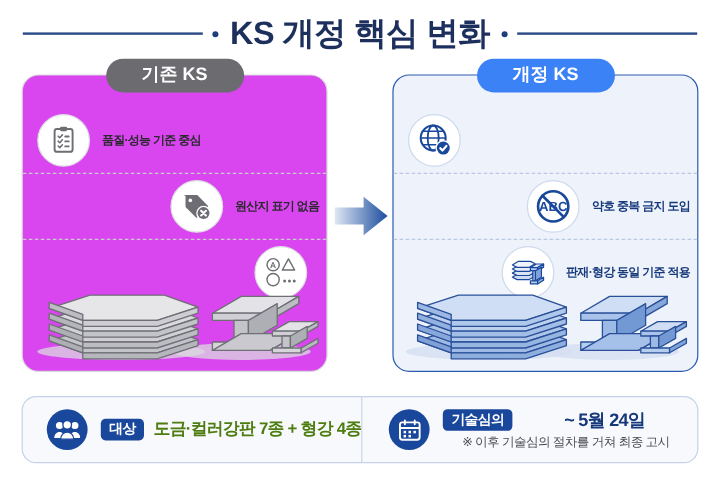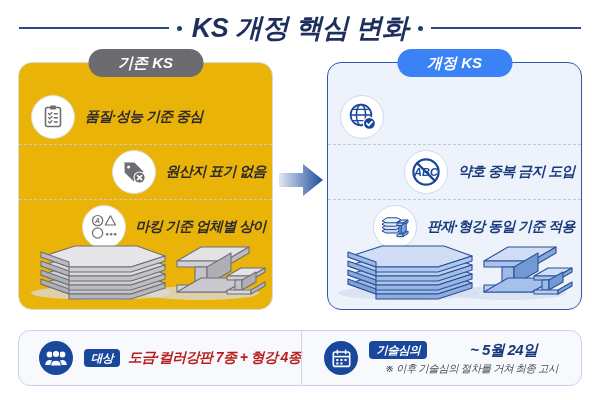--- a/index.html
+++ b/index.html
@@ -2,21 +2,21 @@
 <html lang="ko"><head>
 <meta charset="utf-8">
 <style>
   html,body{margin:0;padding:0;}
   body{
     width:600px;height:400px;overflow:hidden;
     background:#ffffff;
     font-family:"Liberation Sans","DejaVu Sans",sans-serif;
     -webkit-font-smoothing:antialiased;
   }
-  .canvas{position:relative;width:600px;height:324px;box-sizing:border-box;font-style:italic;}
+  .canvas{position:relative;width:600px;height:324px;box-sizing:border-box;}
 
   
   .title-row{
     position:absolute;left:0;top:8px;width:600px;height:40px;
     display:flex;align-items:center;justify-content:center;gap:8px;
   }
   .title-rule{height:2px;background:#2b4a86;flex:0 0 auto;}
   .title-rule.left{width:150px;}
   .title-rule.right{width:150px;}
   .title-dot{width:5px;height:5px;border-radius:50%;background:#1f3f7a;flex:0 0 auto;}
@@ -24,21 +24,21 @@
     font-size:27px;font-weight:bold;color:#1d2f5c;letter-spacing:-0.5px;
     white-space:nowrap;line-height:1;padding:0 2px;
   }
 
   
   .panel{
     position:absolute;top:62px;width:255px;height:248px;
     border-radius:14px;box-sizing:border-box;
   }
   .panel.old{
-    left:18px;background:#eab308;border:1px solid #dadadd;
+    left:18px;background:#d946ef;border:1px solid #dadadd;
   }
   .panel.new{
     left:327px;background:#eef2fa;border:1.5px solid #2b5bb0;
   }
   .panel-badge{
     position:absolute;top:-14px;left:50%;transform:translateX(-50%);
     height:28px;line-height:28px;padding:0 30px;border-radius:14px;
     font-size:15px;font-weight:bold;color:#ffffff;white-space:nowrap;
   }
   .panel.old .panel-badge{background:#6b6b70;}
@@ -52,21 +52,21 @@
   .row + .row{border-top:1px dashed #c9c9cf;justify-content:flex-end;}
   .panel.new .row + .row{border-top:1px dashed #b9c8e4;}
 
   .row-icon{
     flex:0 0 auto;width:44px;height:44px;border-radius:50%;
     background:#ffffff;display:flex;align-items:center;justify-content:center;
     margin-right:10px;box-sizing:border-box;
   }
   .panel.old .row-icon{border:1px solid #dcdce0;}
   .panel.new .row-icon{border:1px solid #ccd9ef;}
-  .row-label{font-size:14px;font-weight:bold;letter-spacing:-0.6px;white-space:nowrap;}
+  .row-label{font-size:10px;font-weight:bold;letter-spacing:-0.6px;white-space:nowrap;}
   .panel.old .row-label{color:#2a2a2e;}
   .panel.new .row-label{color:#173a7d;}
 
   .panel-art{position:absolute;left:0;bottom:6px;width:100%;height:72px;}
 
   
   .arrow{position:absolute;left:277px;top:160px;width:48px;height:40px;}
 
   
   .footer{
@@ -79,21 +79,21 @@
   .foot-icon{
     flex:0 0 auto;width:34px;height:34px;border-radius:50%;background:#19479b;
     display:flex;align-items:center;justify-content:center;margin-right:11px;
   }
   .foot-body{display:flex;flex-direction:column;justify-content:center;gap:2px;}
   .foot-line{display:flex;align-items:center;gap:8px;}
   .tag{
     background:#19479b;color:#fff;font-size:11.5px;font-weight:bold;
     padding:3px 7px;border-radius:4px;letter-spacing:-0.5px;white-space:nowrap;line-height:1.1;
   }
-  .foot-text{font-size:14px;font-weight:bold;color:#b91c1c;letter-spacing:-0.6px;white-space:nowrap;}
+  .foot-text{font-size:14px;font-weight:bold;color:#4d7c0f;letter-spacing:-0.6px;white-space:nowrap;}
   .foot-text.blue{color:#16387a;font-size:15px;margin-left:35px;}
   .foot-note{font-size:10.5px;color:#4a4a52;letter-spacing:-0.5px;white-space:nowrap;margin-left:16px;}
 </style>
 </head>
 <body>
 
 <div class="canvas">
 
   <div class="title-row">
     <div class="title-rule left"></div>
@@ -142,21 +142,20 @@
           <svg width="28" height="26" viewBox="0 0 28 26" aria-hidden="true">
             <circle cx="7.6" cy="6.6" r="5.1" fill="none" stroke="#6d6d73" stroke-width="1.2"></circle>
             <text x="7.6" y="9.4" font-family="Liberation Sans, sans-serif" font-size="7" font-weight="bold" fill="#6d6d73" text-anchor="middle">A</text>
             <path d="M20.4 1.8l5.1 9.2h-10.2z" fill="none" stroke="#6d6d73" stroke-width="1.2" stroke-linejoin="round"></path>
             <circle cx="7.6" cy="19" r="5.1" fill="none" stroke="#6d6d73" stroke-width="1.2"></circle>
             <circle cx="17.2" cy="20.2" r="1.25" fill="#6d6d73"></circle>
             <circle cx="21.2" cy="20.2" r="1.25" fill="#6d6d73"></circle>
             <circle cx="25.2" cy="20.2" r="1.25" fill="#6d6d73"></circle>
           </svg>
         </div>
-        <div class="row-label">마킹 기준 업체별 상이</div>
       </div>
 
     </div>
 
     <div class="panel-art">
       <svg width="255" height="72" viewBox="0 0 255 72" aria-hidden="true">
         <ellipse cx="82" cy="62" rx="70" ry="7" fill="#d9d9de" opacity="0.75"></ellipse>
         <ellipse cx="182" cy="62" rx="58" ry="7" fill="#d9d9de" opacity="0.75"></ellipse>
 
         <g stroke="#6f6f76" stroke-width="1.1" stroke-linejoin="round">

